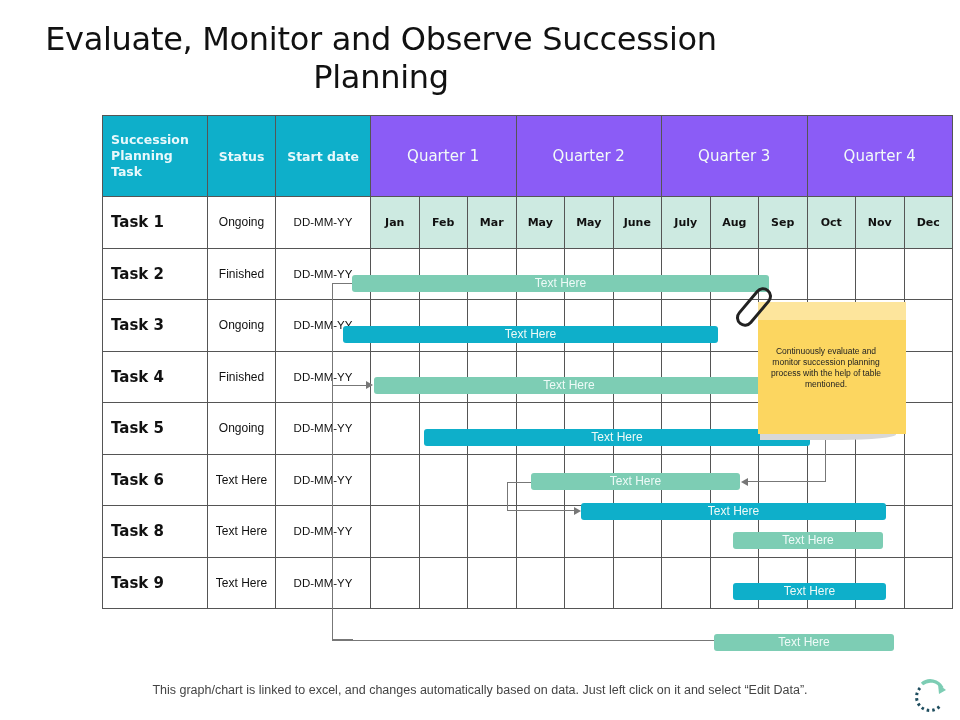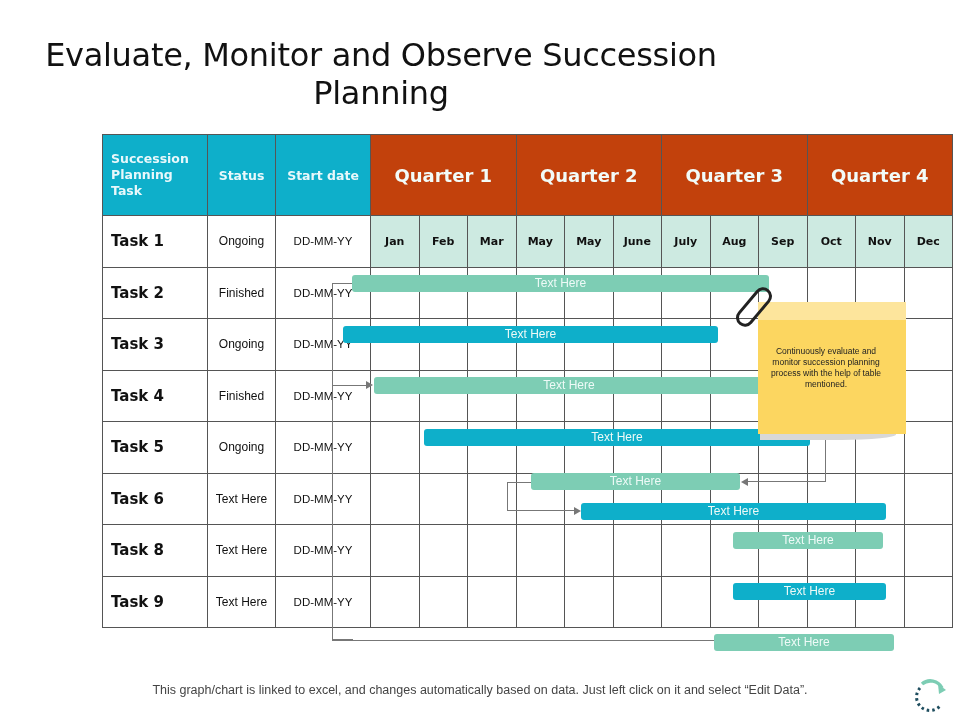--- a/index.html
+++ b/index.html
@@ -1,24 +1,24 @@
 <!DOCTYPE html>
 <html><head>
 <meta charset="utf-8">
 <style>
   * { box-sizing: border-box; margin: 0; padding: 0; }
   body { width: 960px; height: 720px; background: #ffffff; position: relative; overflow: hidden; font-family: "DejaVu Sans", sans-serif; }
-  .title { position: absolute; left: 0; top: 20px; width: 762px; text-align: center; font-size: 32px; color: #111; font-family: "DejaVu Sans", sans-serif; letter-spacing: -0.3px; margin-top: 16px; }
-  .gantt { position: absolute; left: 55px; top: 134px; width: 850px; height: 545px; padding-left: 47px; }
+  .title { position: absolute; left: 0; top: 20px; width: 762px; text-align: center; font-size: 32px; color: #111; font-family: "DejaVu Sans", sans-serif; letter-spacing: -0.3px; }
+  .gantt { position: absolute; left: 55px; top: 115px; width: 850px; height: 545px; padding-left: 47px; }
   table.grid { border-collapse: collapse; width: 850px; table-layout: fixed; }
   table.grid td, table.grid th { border: 1.5px solid #555; text-align: center; vertical-align: middle; }
   table.grid tr.hdr th { height: 81px; }
   th.teal { background: #0eafca; color: #e8f8fb; font-size: 12.5px; font-weight: bold; }
   th.teal.first { text-align: left; padding-left: 8px; line-height: 16px; }
-  th.quarter { background: #c2410c; color: #f2fbf8; font-size: 18px; font-weight: bold; }
+  th.quarter { background: #8b5cf6; color: #f2fbf8; font-size: 15px; font-weight: normal; }
   tr.months td { height: 51px; }
   td.month { background: #cdeae1; font-size: 11px; font-weight: bold; color: #111; }
   tr.task td { height: 51.5px; }
   td.taskname { text-align: left !important; padding-left: 8px; font-size: 15px; font-weight: bold; color: #111; }
   td.status { font-family: "Liberation Sans", sans-serif; font-size: 12px; color: #111; line-height: 16px; }
   td.date { font-family: "Liberation Sans", sans-serif; font-size: 11.5px; color: #111; }
   .bar { position: absolute; height: 17px; border-radius: 3px; color: #eefaf7; font-family: "Liberation Sans", sans-serif; font-size: 12px; text-align: center; line-height: 17px; }
   .bar.green { background: #7dcdb4; }
   .bar.blue { background: #0eafca; }
   .conn { position: absolute; border-color: #777; border-style: solid; border-width: 0; }

